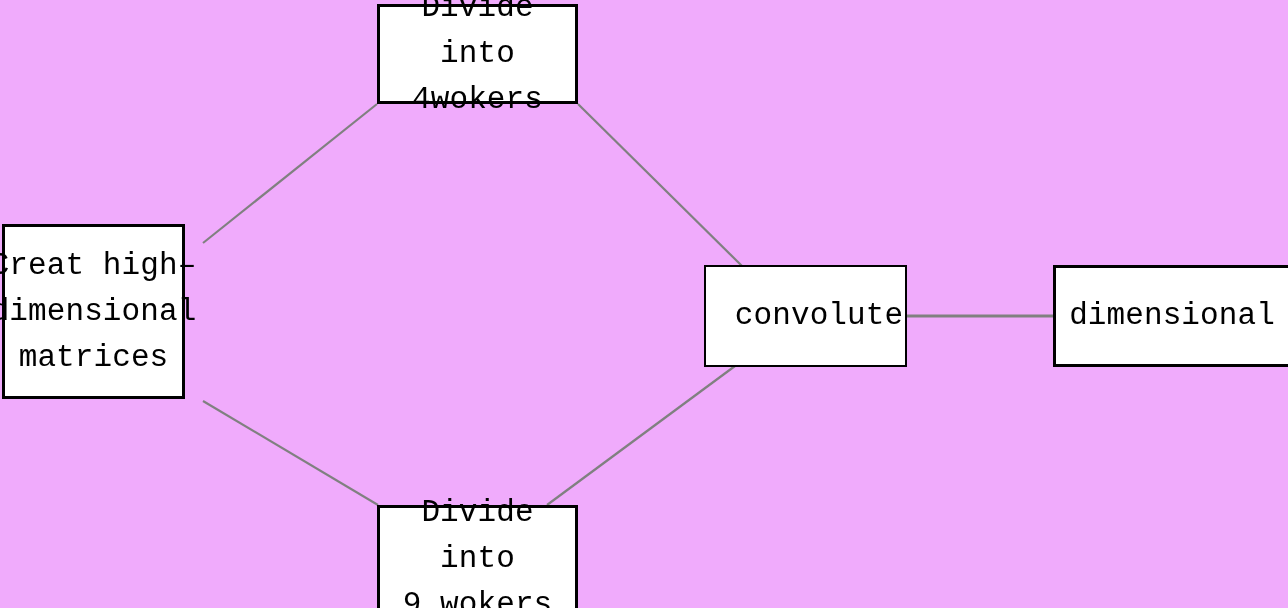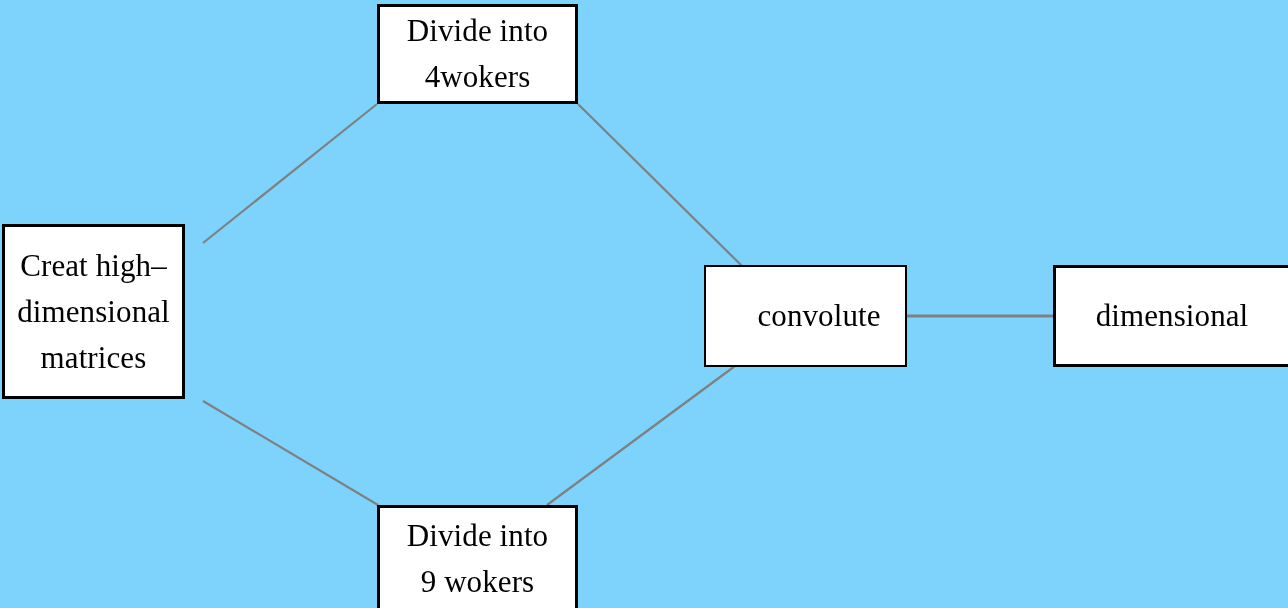--- a/index.html
+++ b/index.html
@@ -4,23 +4,23 @@
 <style>
   html, body {
     margin: 0;
     padding: 0;
     background: #ffffff;
   }
   #canvas {
     position: relative;
     width: 1288px;
     height: 608px;
-    background: #7dd3fc;
+    background: #f0abfc;
     overflow: hidden;
-    font-family: Liberation Serif, serif;
+    font-family: Liberation Mono, monospace;
   }
   #edge-layer {
     position: absolute;
     left: 0;
     top: 0;
     width: 1288px;
     height: 608px;
     pointer-events: none;
   }
   .node {

